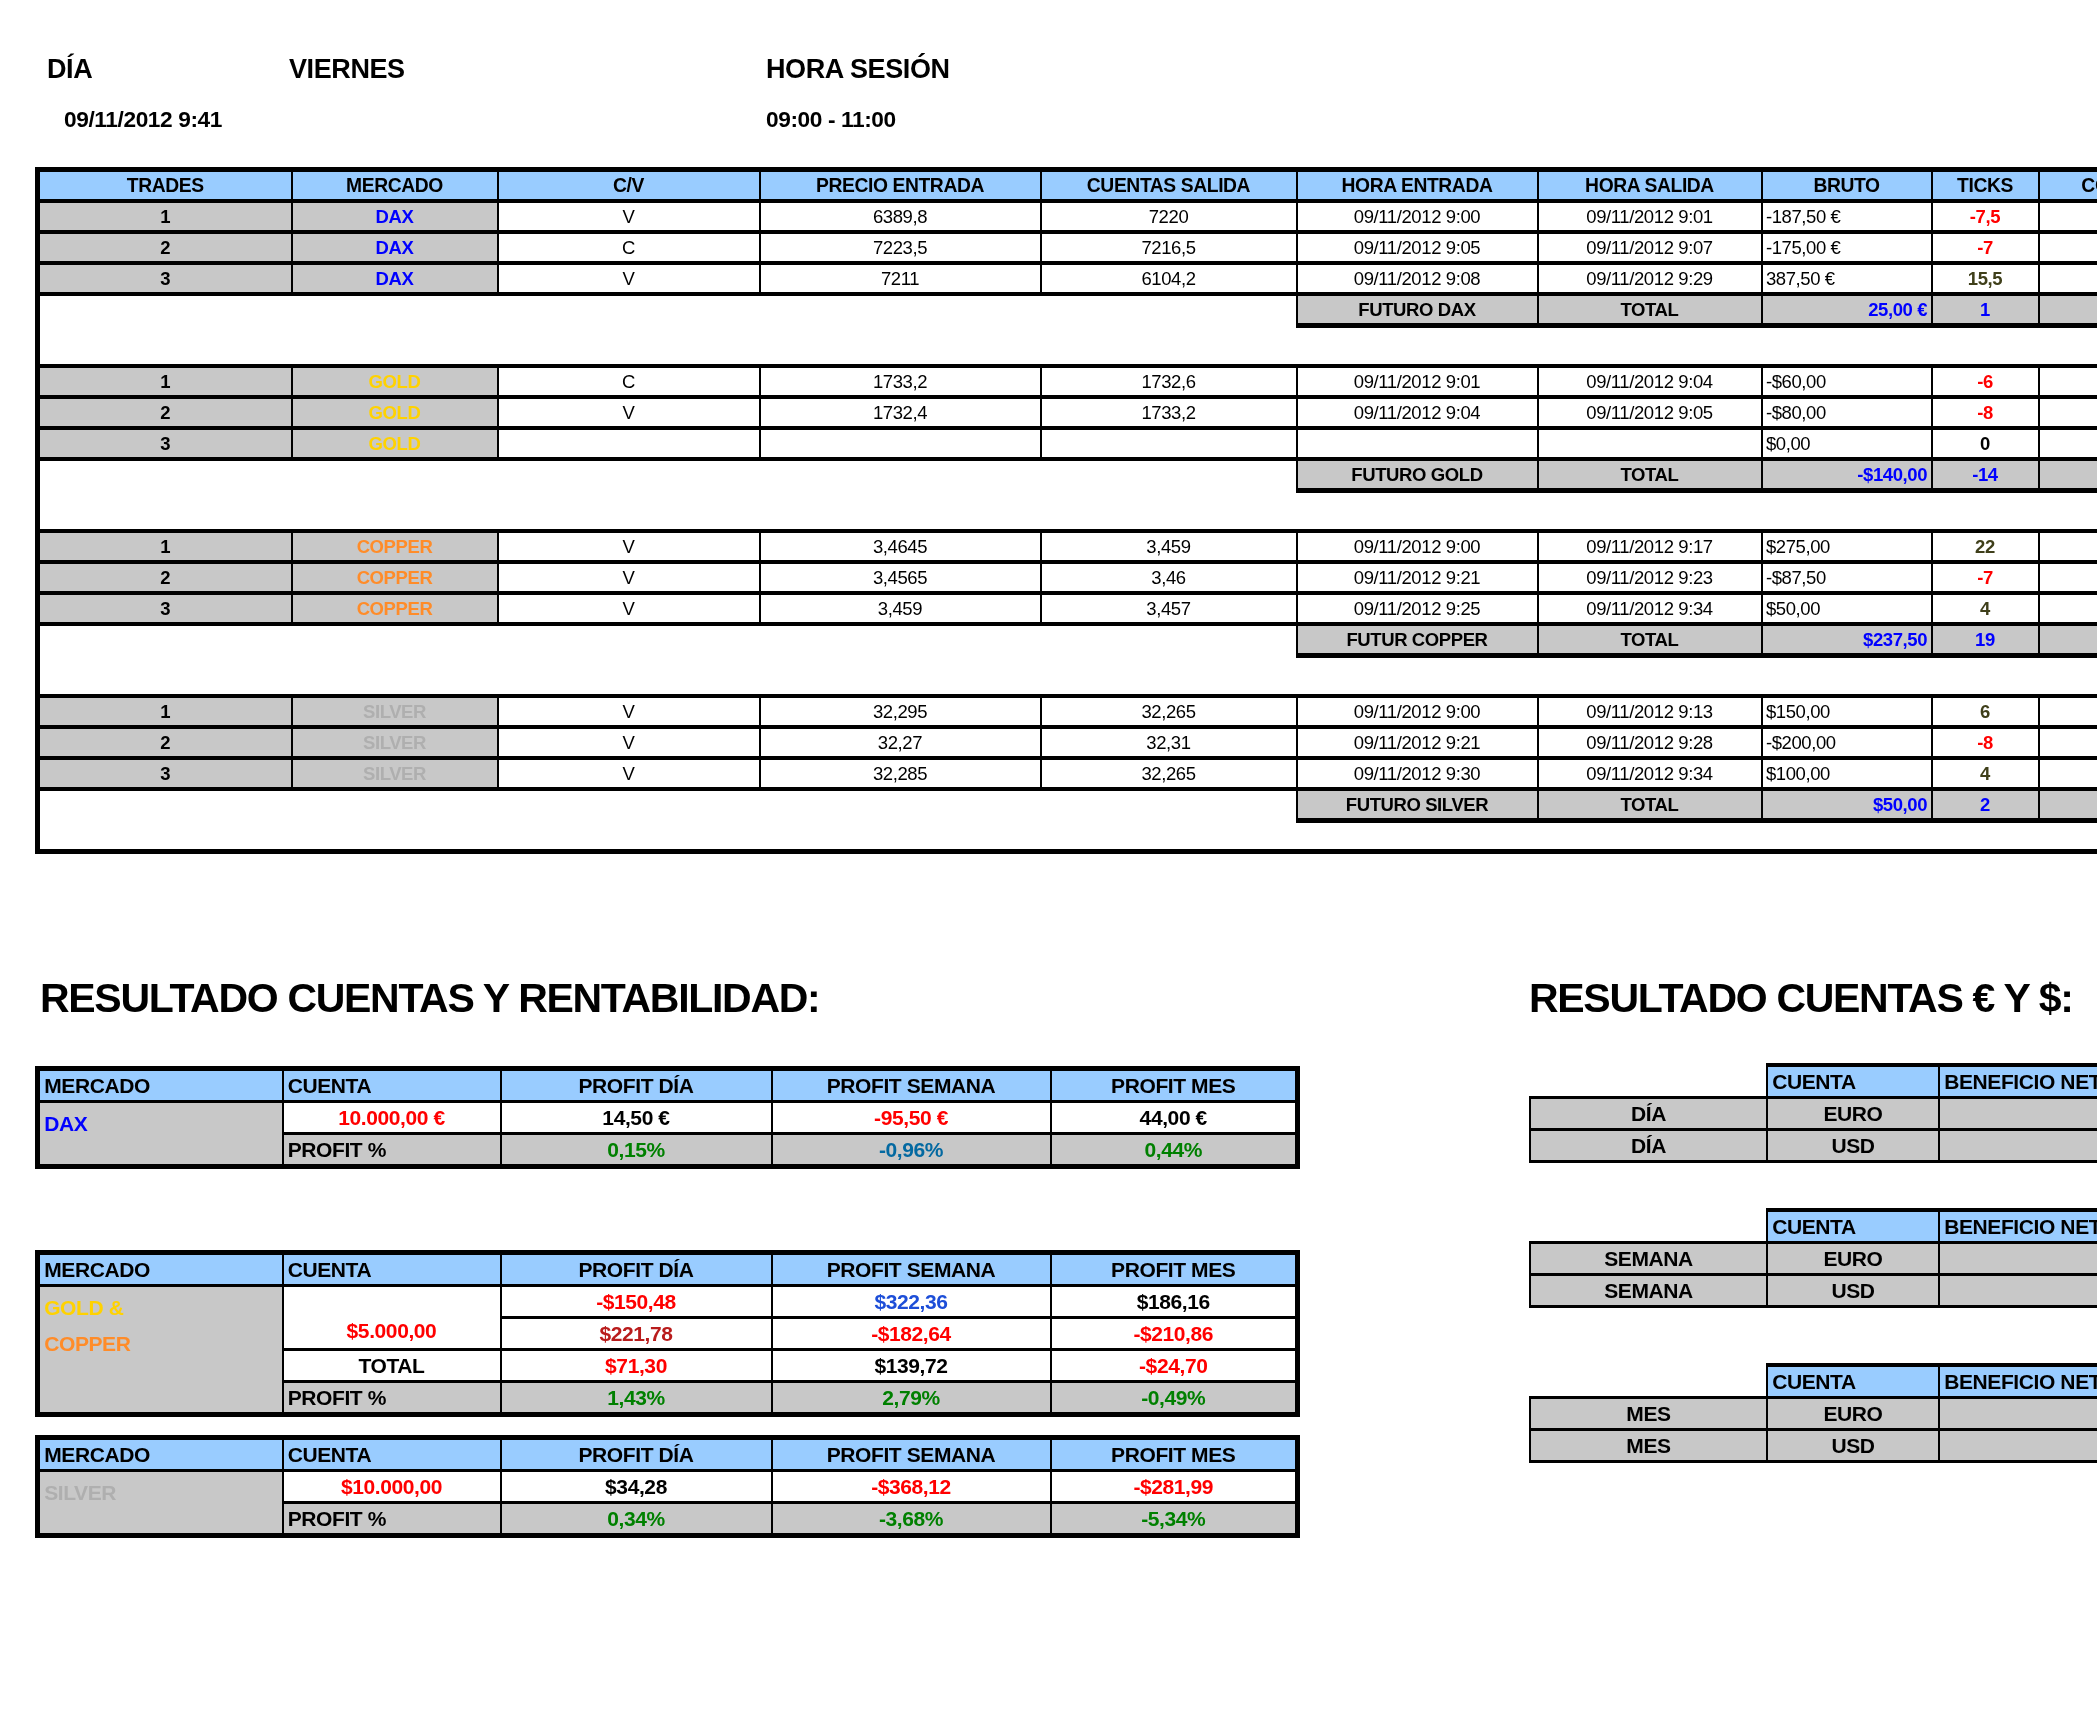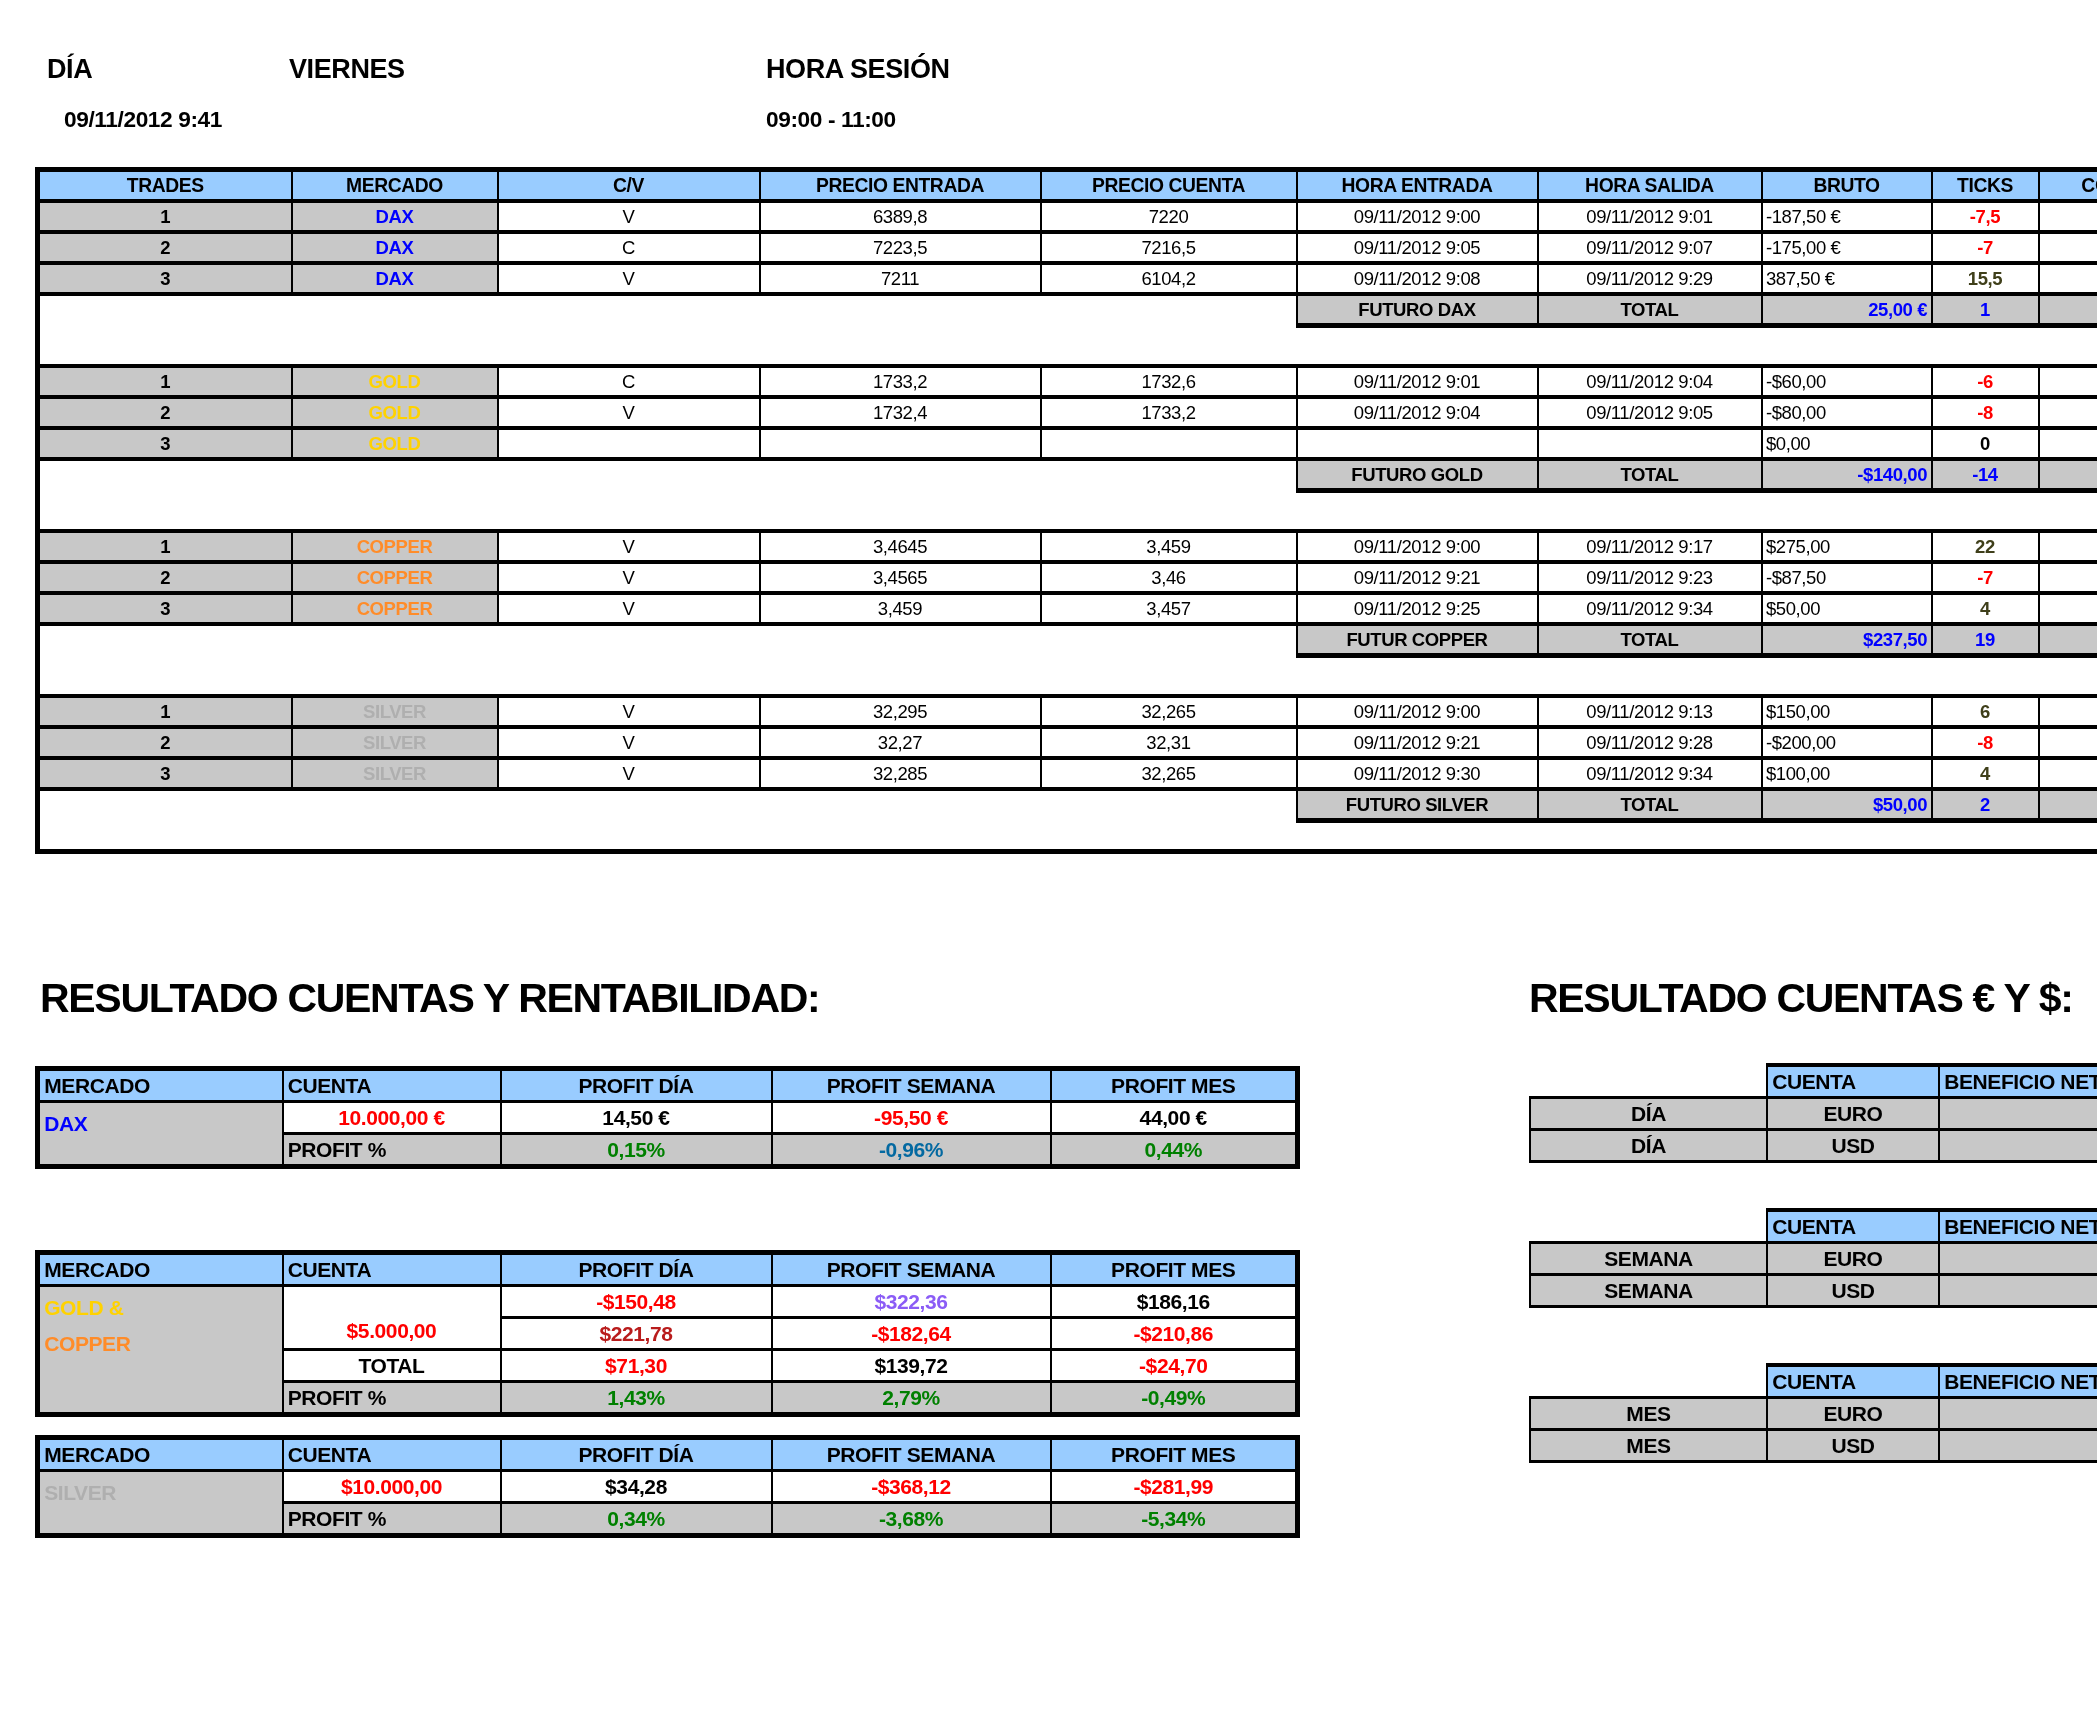--- a/index.html
+++ b/index.html
@@ -78,21 +78,21 @@
         <col style="width:170px">
         <col style="width:107px">
         <col style="width:180px">
       </colgroup>
       <tbody>
         <tr>
           <th>TRADES</th>
           <th>MERCADO</th>
           <th>C/V</th>
           <th>PRECIO ENTRADA</th>
-          <th>PRECIO CUENTA</th>
+          <th>CUENTAS SALIDA</th>
           <th>HORA ENTRADA</th>
           <th>HORA SALIDA</th>
           <th>BRUTO</th>
           <th>TICKS</th>
           <th>COMISIÓN</th>
         </tr>
         <tr>
           <td class="gray b">1</td>
           <td class="gray b" style="color:#0000FF">DAX</td>
           <td>V</td>
@@ -335,21 +335,21 @@
           <th class="cntr">PROFIT SEMANA</th>
           <th class="cntr">PROFIT MES</th>
         </tr>
         <tr>
           <td class="market" rowspan="4">
             <div class="line" style="color:#FFD200">GOLD &amp;</div>
             <div class="line" style="color:#FF8C29">COPPER</div>
           </td>
           <td class="vbottom" rowspan="2" style="color:#FF0000">$5.000,00</td>
           <td class="" style="color:#FF0000">-$150,48</td>
-          <td class="" style="color:#8b5cf6">$322,36</td>
+          <td class="" style="color:#1d4ed8">$322,36</td>
           <td class="" style="color:#000000">$186,16</td>
         </tr>
         <tr>
           <td class="" style="color:#b91c1c">$221,78</td>
           <td class="" style="color:#FF0000">-$182,64</td>
           <td class="" style="color:#FF0000">-$210,86</td>
         </tr>
         <tr>
           <td class="" style="color:#000000">TOTAL</td>
           <td class="" style="color:#FF0000">$71,30</td>

